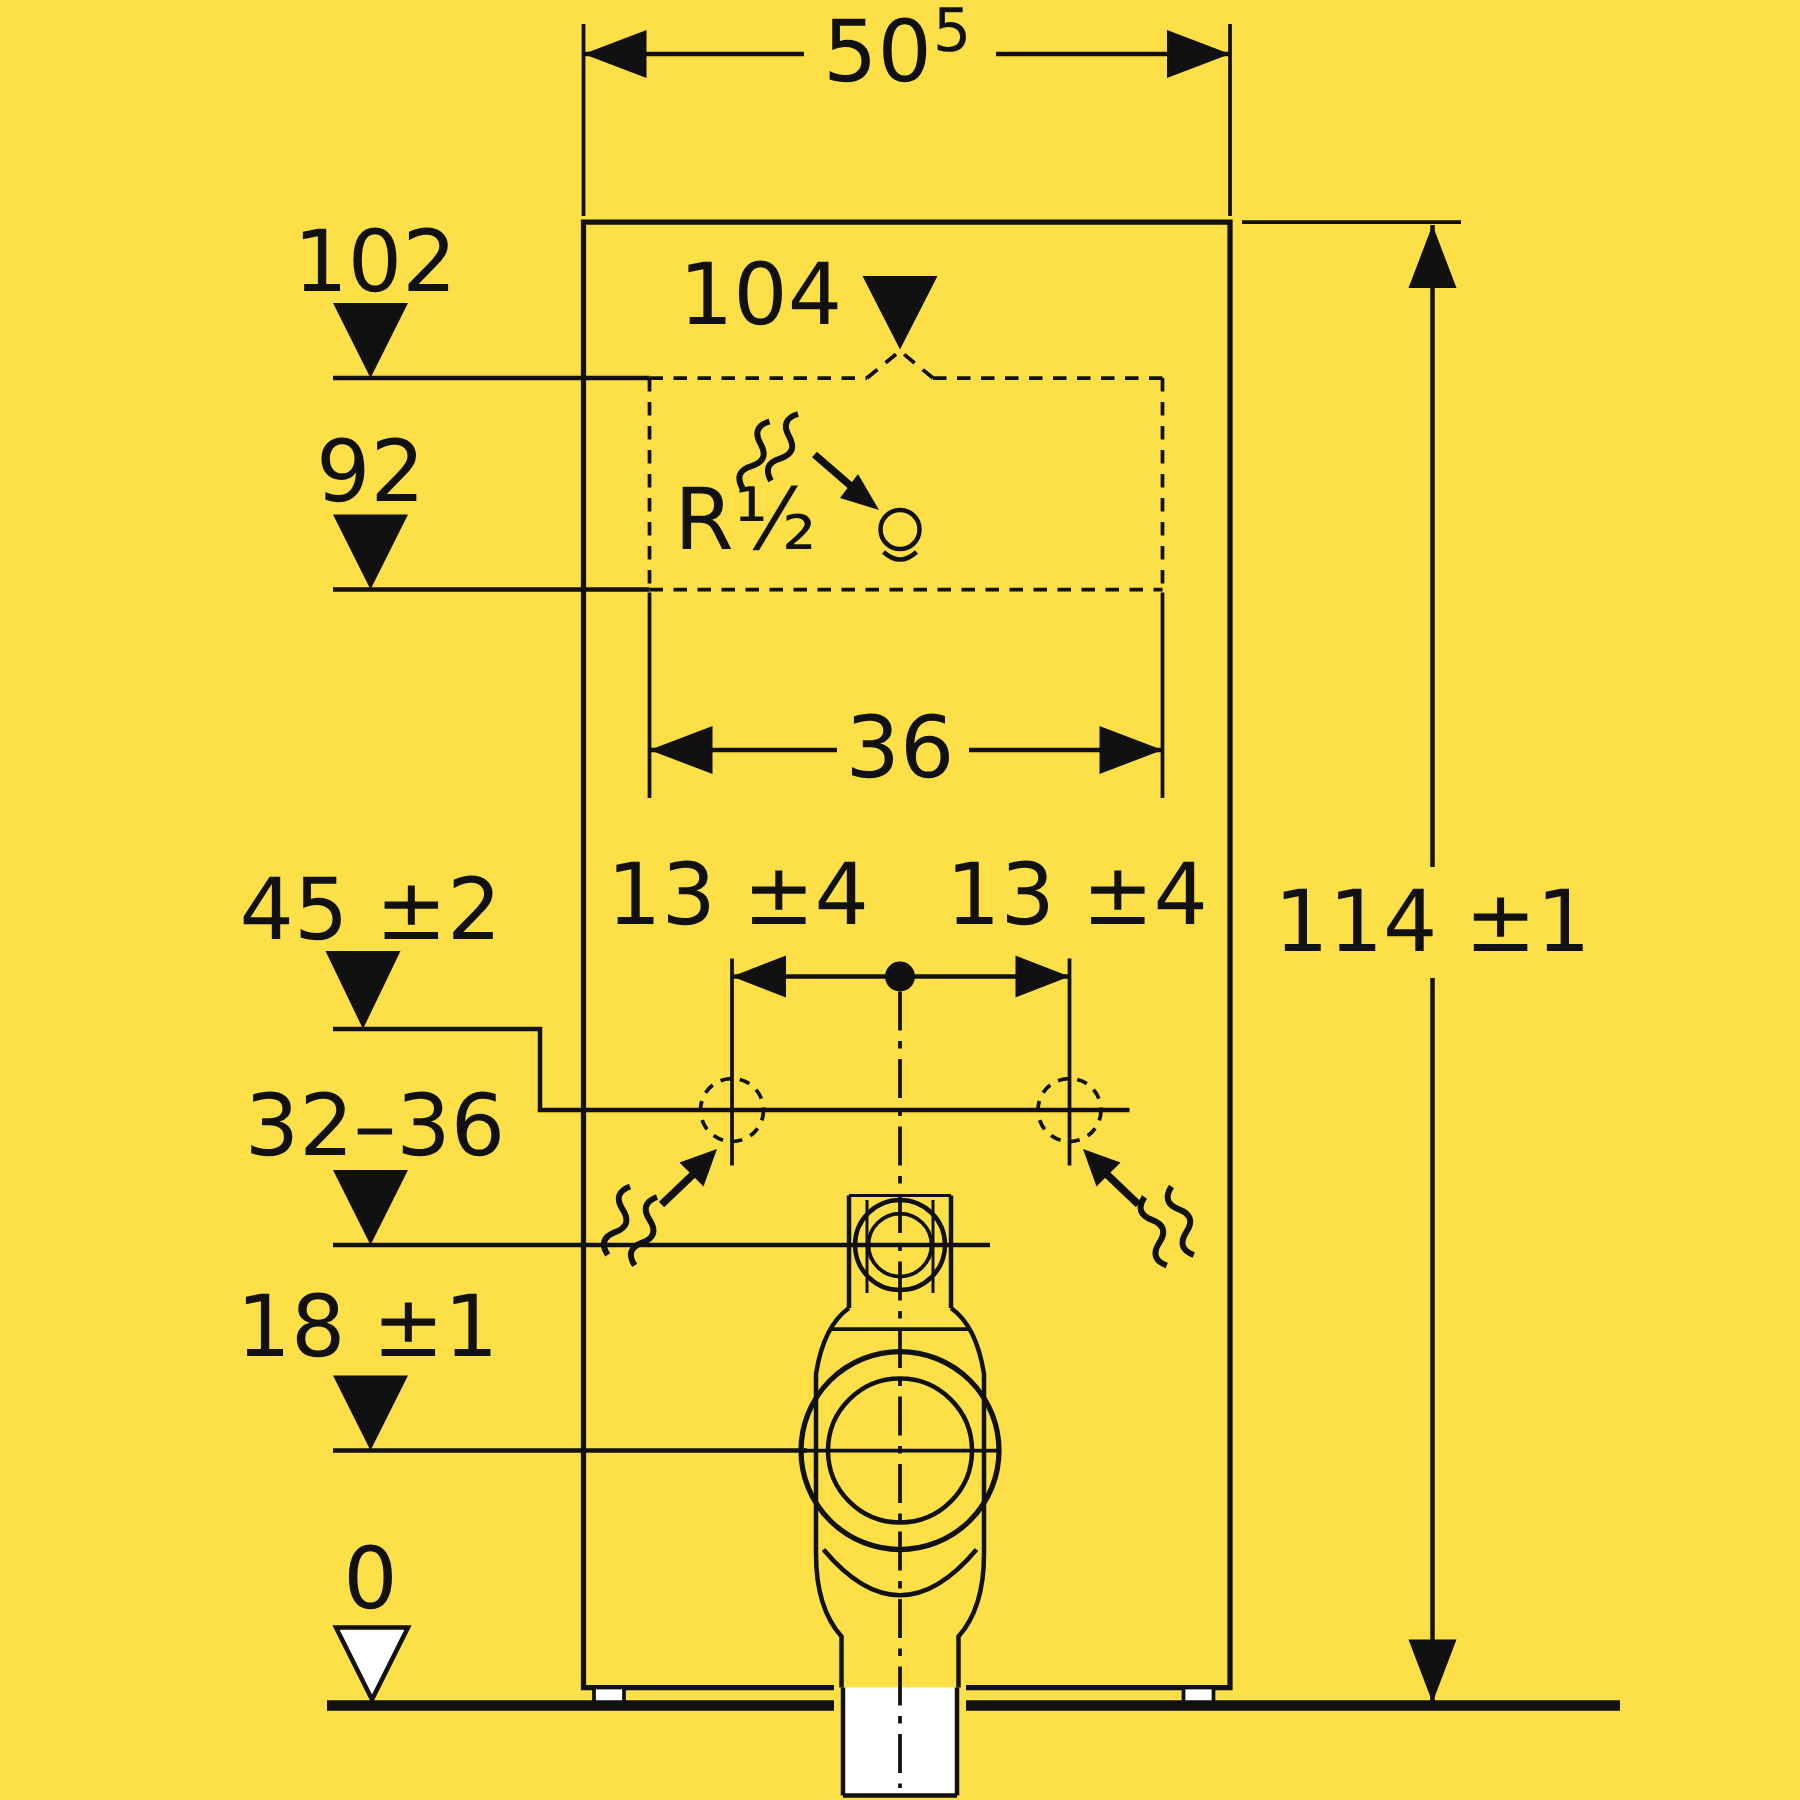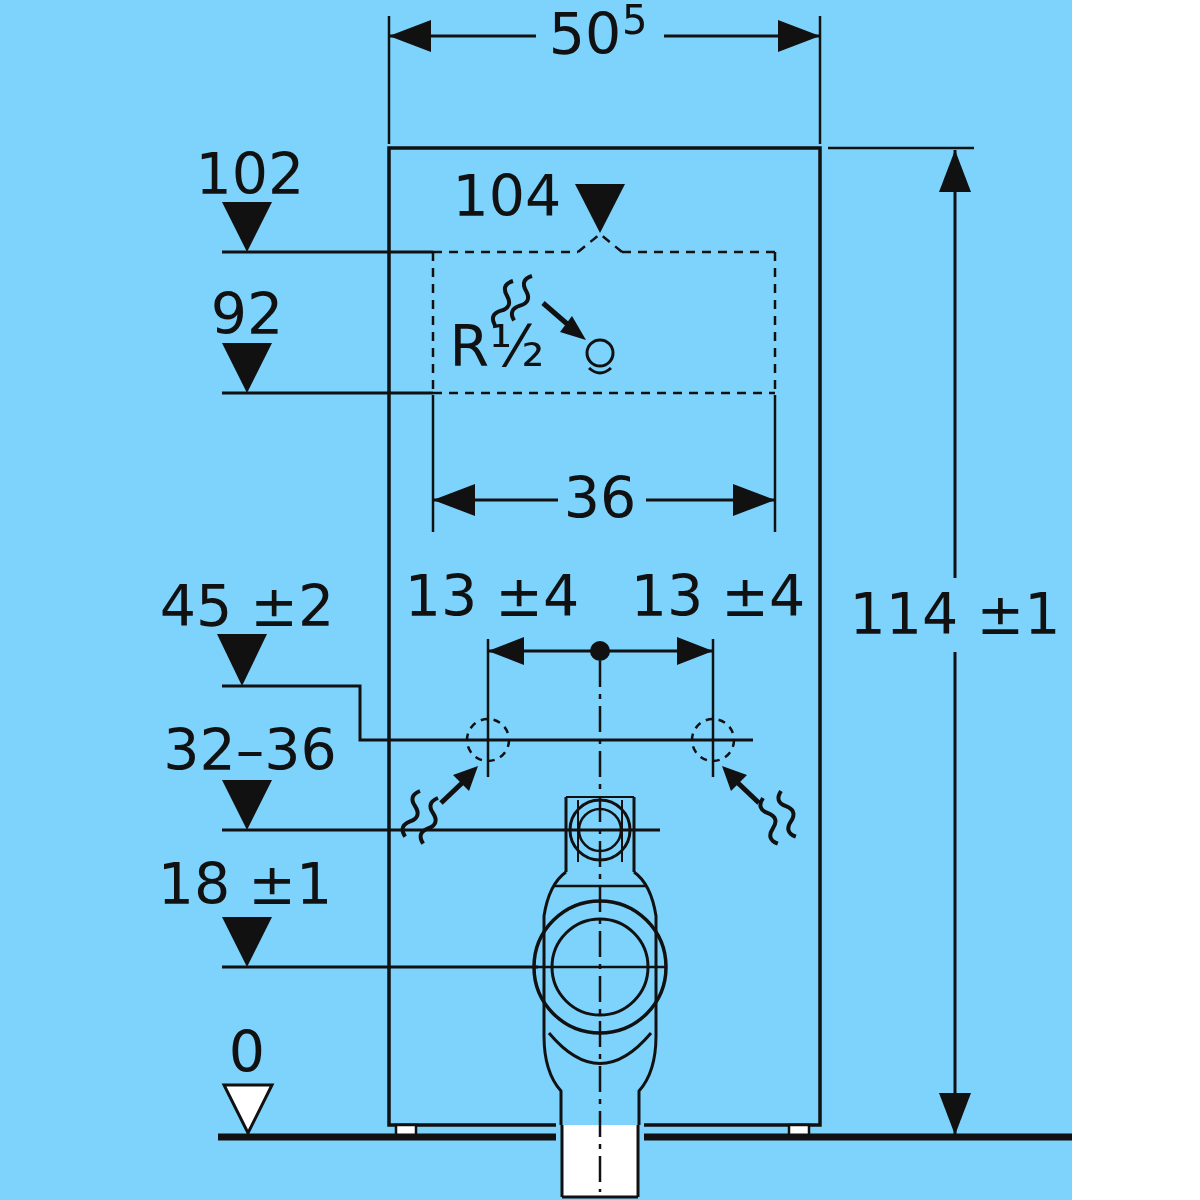--- a/index.html
+++ b/index.html
@@ -1,16 +1,16 @@
 <!DOCTYPE html>
 <html><head>
 <meta charset="utf-8">
 <style>
   html,body{margin:0;padding:0;background:#ffffff;}
-  .stage{position:relative;width:1072px;height:1200px;background:#7dd3fc;overflow:hidden;}
+  .stage{position:relative;width:1200px;height:1200px;background:#fde047;overflow:hidden;}
   svg{position:absolute;left:0;top:0;}
   .lbl{font-family:"DejaVu Sans","Liberation Sans",sans-serif;font-size:57px;fill:#111;}
   .lbl-sup{font-family:"DejaVu Sans","Liberation Sans",sans-serif;font-size:40px;fill:#111;}
   .lbl-big{font-family:"DejaVu Sans","Liberation Sans",sans-serif;font-size:57px;fill:#111;}
 </style>
 </head>
 <body>
 
 <div class="stage">
 <svg width="1200" height="1200" viewBox="0 0 1200 1200">

